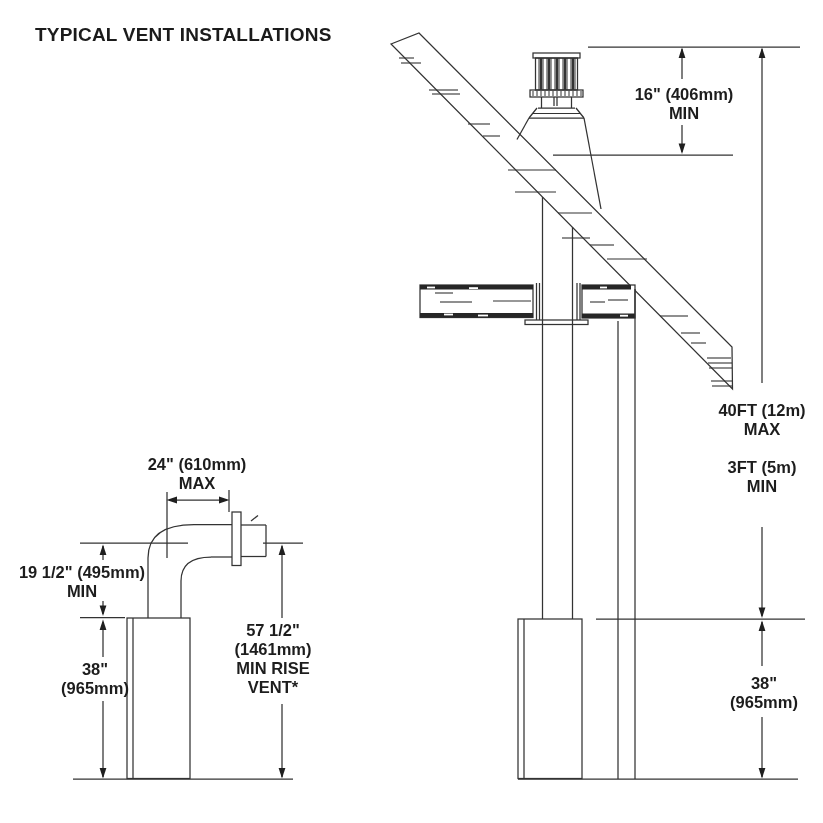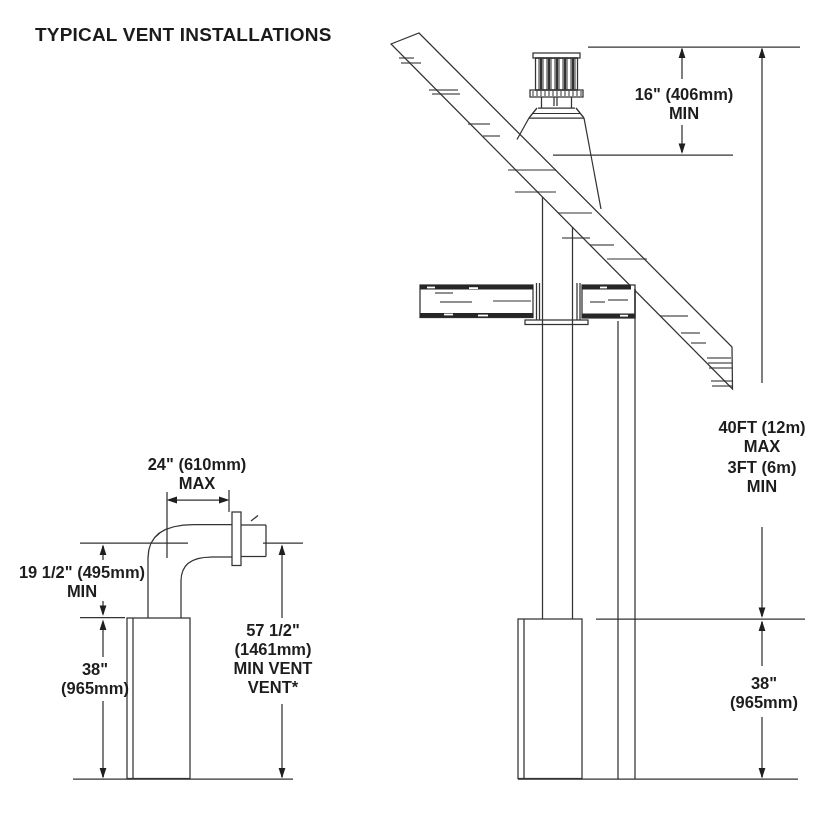--- a/index.html
+++ b/index.html
@@ -220,27 +220,27 @@
   </g>
 </svg>
 
 <div class="page-title">TYPICAL VENT INSTALLATIONS</div>
 
 <div class="dim-label" style="left:684px;top:85px;">
   <div>16" (406mm)</div>
   <div>MIN</div>
 </div>
 
-<div class="dim-label" style="left:762px;top:418px;">
+<div class="dim-label" style="left:762px;top:401px;">
   <div>40FT (12m)</div>
   <div>MAX</div>
 </div>
 
 <div class="dim-label" style="left:762px;top:458px;">
-  <div>3FT (6m)</div>
+  <div>3FT (5m)</div>
   <div>MIN</div>
 </div>
 
 <div class="dim-label" style="left:764px;top:674px;">
   <div>38"</div>
   <div>(965mm)</div>
 </div>
 
 <div class="dim-label" style="left:197px;top:455px;">
   <div>24" (610mm)</div>
@@ -253,17 +253,17 @@
 </div>
 
 <div class="dim-label" style="left:95px;top:660px;">
   <div>38"</div>
   <div>(965mm)</div>
 </div>
 
 <div class="dim-label" style="left:273px;top:621px;">
   <div>57 1/2"</div>
   <div>(1461mm)</div>
-  <div>MIN VENT</div>
+  <div>MIN RISE</div>
   <div>VENT*</div>
 </div>
 
 </div>
 
 </body></html>

